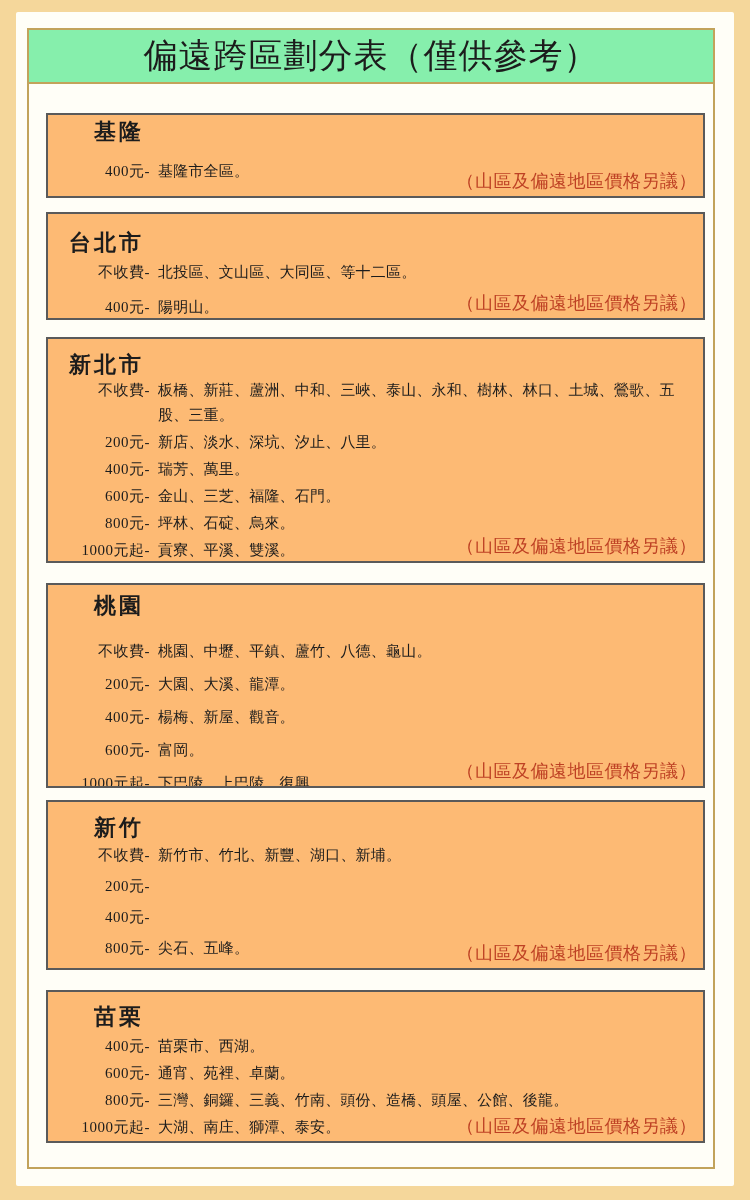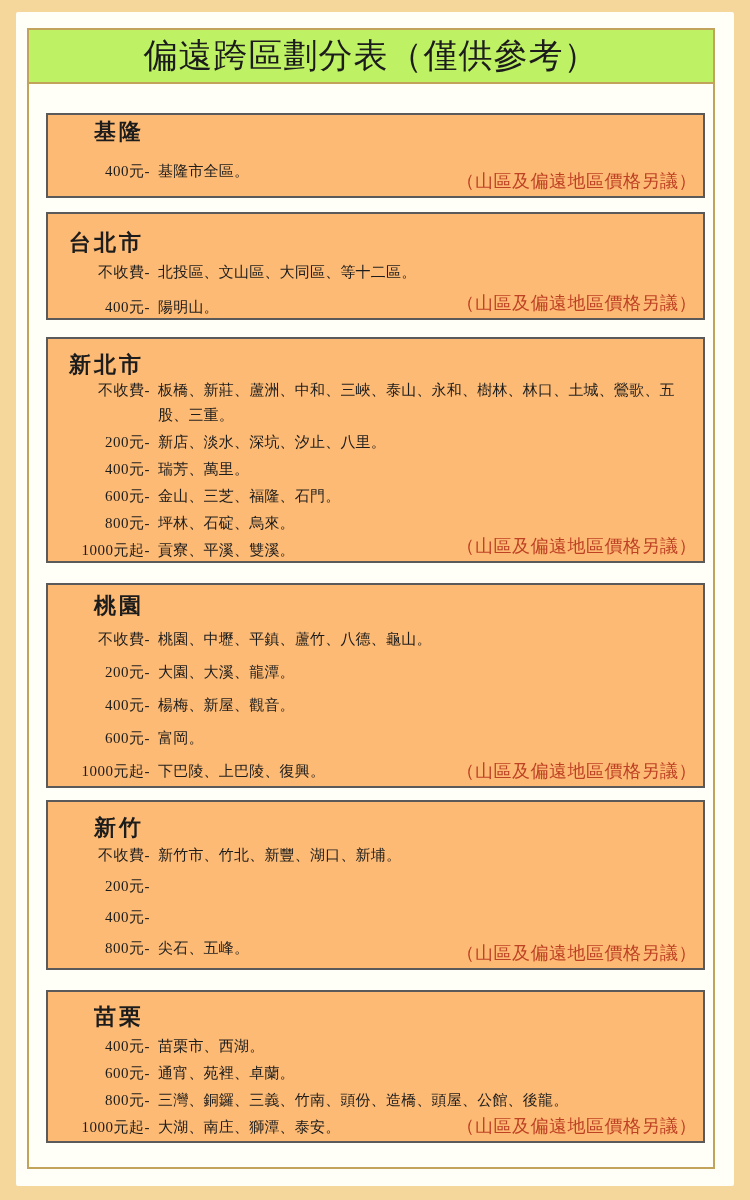--- a/index.html
+++ b/index.html
@@ -11,21 +11,21 @@
     --red:#BE4124;
     --font-body:"Liberation Serif","DejaVu Serif",serif;
     --font-title:"Liberation Sans","DejaVu Sans",sans-serif;
   }
   *{margin:0;padding:0;box-sizing:border-box;}
   html,body{width:750px;height:1200px;}
   body{background:var(--bg);font-family:var(--font-body);color:var(--ink);}
   .page{position:relative;width:750px;height:1200px;background:var(--bg);overflow:hidden;}
   .panel{position:absolute;left:16px;top:12px;width:718px;height:1174px;background:var(--panel);border-radius:2px;}
   .gold-frame{position:absolute;left:27px;top:28px;width:688px;height:1141px;border:2px solid var(--gold);background:transparent;}
-  .title-bar{height:54px;border-bottom:2px solid var(--gold);display:flex;align-items:center;justify-content:center;background:#bef264;text-align:center;}
+  .title-bar{height:54px;border-bottom:2px solid var(--gold);display:flex;align-items:center;justify-content:center;background:#86efac;text-align:center;}
   .page-title{font-family:var(--font-title);font-size:34px;font-weight:400;color:var(--ink);letter-spacing:1px;white-space:nowrap;}
   .regions{position:absolute;inset:0;}
   .region-box{position:absolute;left:46px;width:659px;background:#fdba74;border:2px solid var(--box-border);overflow:hidden;padding-right:4px;}
   .region-title{font-family:var(--font-body);font-size:22px;font-weight:700;letter-spacing:3px;width:96px;text-align:right;line-height:26px;white-space:nowrap;}
   .fee-row{display:flex;align-items:flex-start;line-height:25px;font-size:15px;}
   .fee-label{flex:0 0 102px;text-align:right;white-space:nowrap;letter-spacing:0.5px;}
   .fee-areas{flex:1 1 auto;margin-left:8px;letter-spacing:0.2px;}
   .remote-note{position:absolute;right:6px;bottom:4px;color:var(--red);font-size:18px;line-height:22px;white-space:nowrap;letter-spacing:0.5px;}
 </style>
 </head>
@@ -81,21 +81,21 @@
           <span class="fee-label">800元-</span>
           <span class="fee-areas">坪林、石碇、烏來。</span>
         </div>
         <div class="fee-row" style="margin-bottom: 2px;">
           <span class="fee-label">1000元起-</span>
           <span class="fee-areas">貢寮、平溪、雙溪。</span>
         </div>
         <div class="remote-note">（山區及偏遠地區價格另議）</div>
       </section>
       <section class="region-box" style="top: 583px; height: 205px;">
-        <h2 class="region-title" style="margin-top: 8px; margin-bottom: 8px; padding-left: 20px;">桃園</h2>
+        <h2 class="region-title" style="margin-top: 8px; margin-bottom: 20px; padding-left: 20px;">桃園</h2>
         <div class="fee-row" style="margin-bottom: 8px;">
           <span class="fee-label">不收費-</span>
           <span class="fee-areas">桃園、中壢、平鎮、蘆竹、八德、龜山。</span>
         </div>
         <div class="fee-row" style="margin-bottom: 8px;">
           <span class="fee-label">200元-</span>
           <span class="fee-areas">大園、大溪、龍潭。</span>
         </div>
         <div class="fee-row" style="margin-bottom: 8px;">
           <span class="fee-label">400元-</span>

